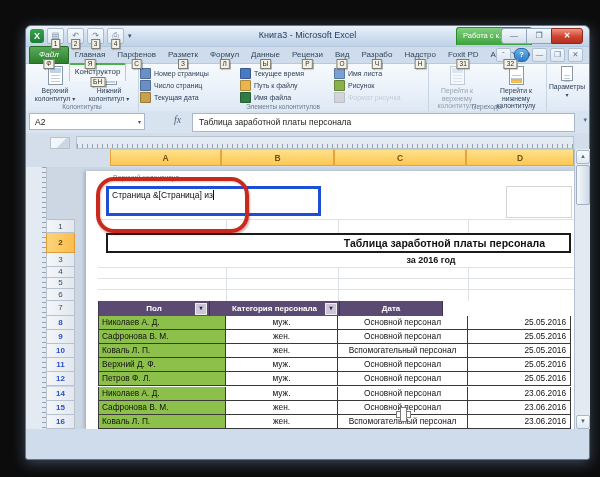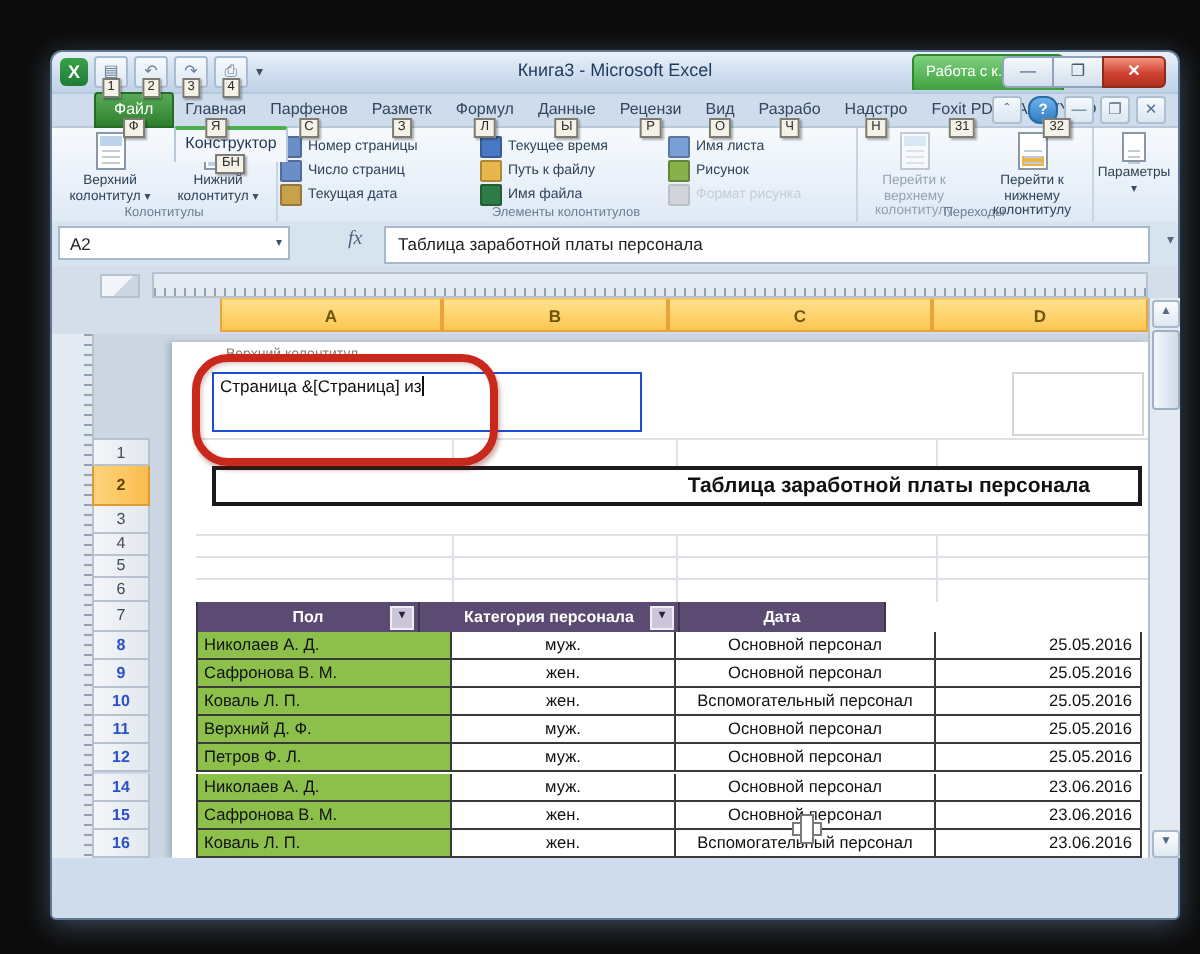--- a/index.html
+++ b/index.html
@@ -29,21 +29,21 @@
        text-align:center;color:#44566c;background:linear-gradient(#f4f8fc,#d4dfeb);}
   .wbtn:first-child{border-radius:3px 0 0 3px;}
   .wbtn.close{width:30px;border-right-width:1px;border-radius:0 3px 3px 0;color:#fff;
        background:linear-gradient(#f0937f,#d04232 55%,#b1311f);border-color:#8c2b1c;font-weight:bold;}
   
   .tabrow{position:absolute;left:0;top:20px;width:100%;height:17px;z-index:6;}
   .rtab{position:relative;float:left;height:16px;line-height:16px;padding:0 5px;font-size:8px;color:#33465c;
        border:1px solid transparent;border-bottom:none;white-space:nowrap;}
   .rtab .keytip{bottom:-6px;}
   .rtab.file{background:linear-gradient(#58ab58,#2d7f2d);border:1px solid #266a26;border-radius:2px 2px 0 0;
-       color:#fff;margin-left:21px;padding:0 9px;}
+       color:#fff;margin-left:3px;padding:0 9px;font-style:italic;}
   .rtab.active{background:#f3f7fb;border-color:#b9c9dc;border-top:2px solid #4bb04b;line-height:14px;
        border-radius:2px 2px 0 0;color:#1f3550;}
   .tabrow-icons{position:absolute;right:6px;top:2px;display:flex;gap:3px;align-items:center;}
   .tri{width:13px;height:12px;font-size:7.5px;line-height:12px;text-align:center;color:#5a6d84;
        border:1px solid #aebfd2;border-radius:2px;background:linear-gradient(#f4f8fc,#dbe6f1);}
   .tri.help{background:linear-gradient(#6db2e8,#2f7bc4);color:#fff;font-weight:bold;border-color:#2a6aa8;border-radius:6px;}
   
   .ribbon{position:absolute;left:0;top:37px;width:100%;height:48px;
        background:linear-gradient(#f6fafd,#e6eef8 70%,#dce8f4);border-top:1px solid #b9c9dc;
        border-bottom:1px solid #b3c4d8;}
@@ -89,21 +89,21 @@
   .vruler{position:absolute;left:0;top:0;width:20px;height:262px;background:#e4eaf2;border-right:1px solid #b7c2cf;
        background-image:repeating-linear-gradient(180deg,#93a3b6 0 1px,transparent 1px 5px);background-size:4px 100%;background-repeat:no-repeat;background-position:right 0;}
   .rowh{position:absolute;left:20px;top:0;width:30px;height:262px;}
   .rhbox{position:absolute;left:0;width:29px;box-sizing:border-box;background:linear-gradient(90deg,#f4f6f9,#e2e8ef);
        border:1px solid #b8c2ce;border-top:none;text-align:center;font-size:8px;color:#3c4a5a;}
   .rhbox.first{border-top:1px solid #b8c2ce;}
   .rhbox.sel{background:linear-gradient(90deg,#fdd37a,#fbbd4e);border-color:#df9c32;color:#5d4307;font-weight:bold;}
   .rhbox.blue{color:#2b50c8;font-weight:bold;}
   .page{position:absolute;left:60px;top:4px;width:488px;height:258px;background:#fff;box-shadow:-2px 0 3px rgba(90,110,140,.35);}
   .hdrlabel{position:absolute;left:27px;top:3px;font-size:7px;color:#8a7a6e;}
-  .hdrbox{position:absolute;left:20px;top:15px;width:215px;height:30px;background:#fff;border:1px solid #1d4ed8;
+  .hdrbox{position:absolute;left:20px;top:15px;width:215px;height:30px;background:#fff;border:3px solid #1d4ed8;
        font-size:8.5px;color:#111;padding:1px 3px;box-sizing:border-box;}
   .caret{display:inline-block;width:1px;height:10px;background:#111;vertical-align:-2px;}
   .faintbox{position:absolute;border:1px solid #d5d5d5;background:#fff;}
   .gline{position:absolute;background:#dde1e6;}
   .titlecell{position:absolute;left:20px;top:62px;width:465px;height:20px;border:2px solid #1a1a1a;box-sizing:border-box;
        font-size:10.5px;font-weight:bold;color:#111;text-align:right;padding-right:24px;line-height:16px;}
   .subtitle{position:absolute;left:280px;top:84px;width:130px;text-align:center;font-size:9px;font-weight:bold;color:#111;}
   .thead-row{position:absolute;left:12px;top:130px;height:15px;display:flex;}
   .th{position:relative;background:#5b4a72;border-right:1px solid #3f3352;box-sizing:border-box;color:#fff;
        font-size:8px;font-weight:bold;text-align:center;line-height:15px;}
@@ -329,20 +329,21 @@
           <div class="gline" style="left: 252px; top: 48px; width: 1px; height: 14px;"></div>
           <div class="gline" style="left: 382px; top: 48px; width: 1px; height: 14px;"></div>
           <div class="gline" style="left: 12px; top: 96px; width: 518px; height: 1px;"></div>
           <div class="gline" style="left: 140px; top: 96px; width: 1px; height: 34px;"></div>
           <div class="gline" style="left: 252px; top: 96px; width: 1px; height: 34px;"></div>
           <div class="gline" style="left: 382px; top: 96px; width: 1px; height: 34px;"></div>
           <div class="gline" style="left: 12px; top: 107px; width: 518px; height: 1px;"></div>
           <div class="gline" style="left: 12px; top: 118px; width: 518px; height: 1px;"></div>
         </div>
       <div class="titlecell">Таблица заработной платы персонала</div>
+      <div class="subtitle">за 2016 год</div>
       <div class="thead-row" id="thead">
           <div class="th" style="width: 112px;"><span>Пол</span><div class="fbtn">▾</div></div>
           <div class="th" style="width: 130px;"><span>Категория персонала</span><div class="fbtn">▾</div></div>
           <div class="th" style="width: 103px;"><span>Дата</span></div>
         </div>
       <div id="tbody">
           <div class="trow" style="top: 145px; height: 14.1px;">
             <div class="td c0" style="width: 128px;">Николаев А. Д.</div>
             <div class="td c1" style="width: 112px;">муж.</div>
             <div class="td c2" style="width: 130px;">Основной персонал</div>

